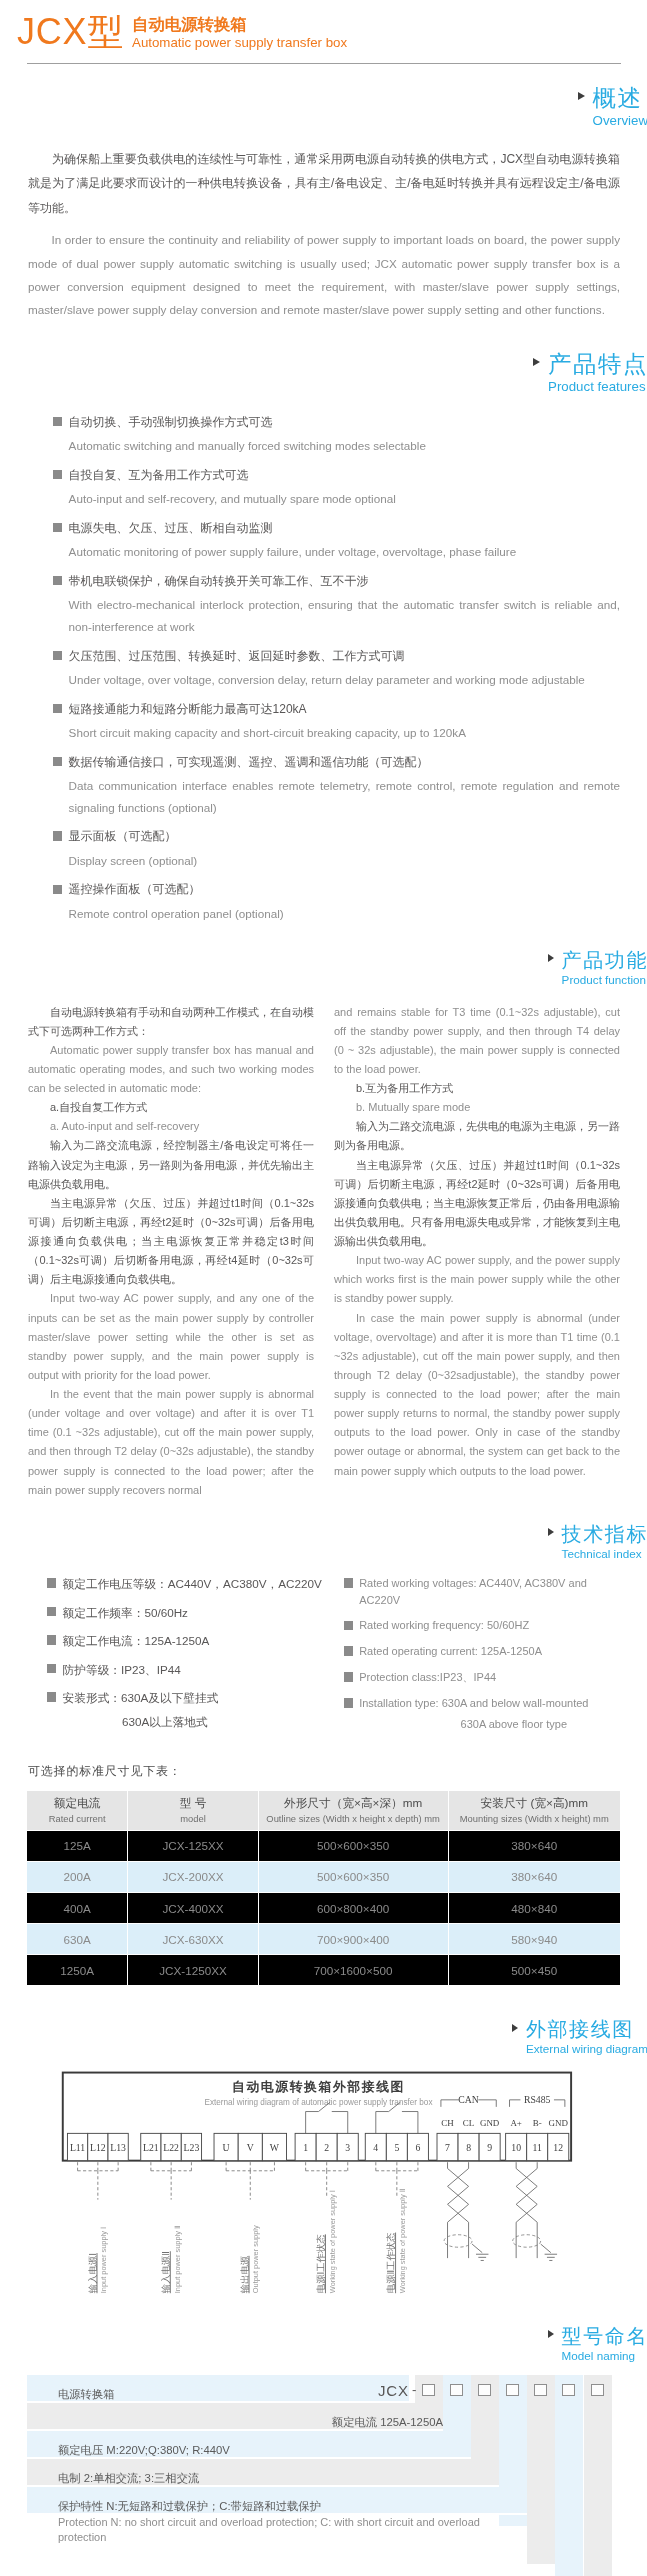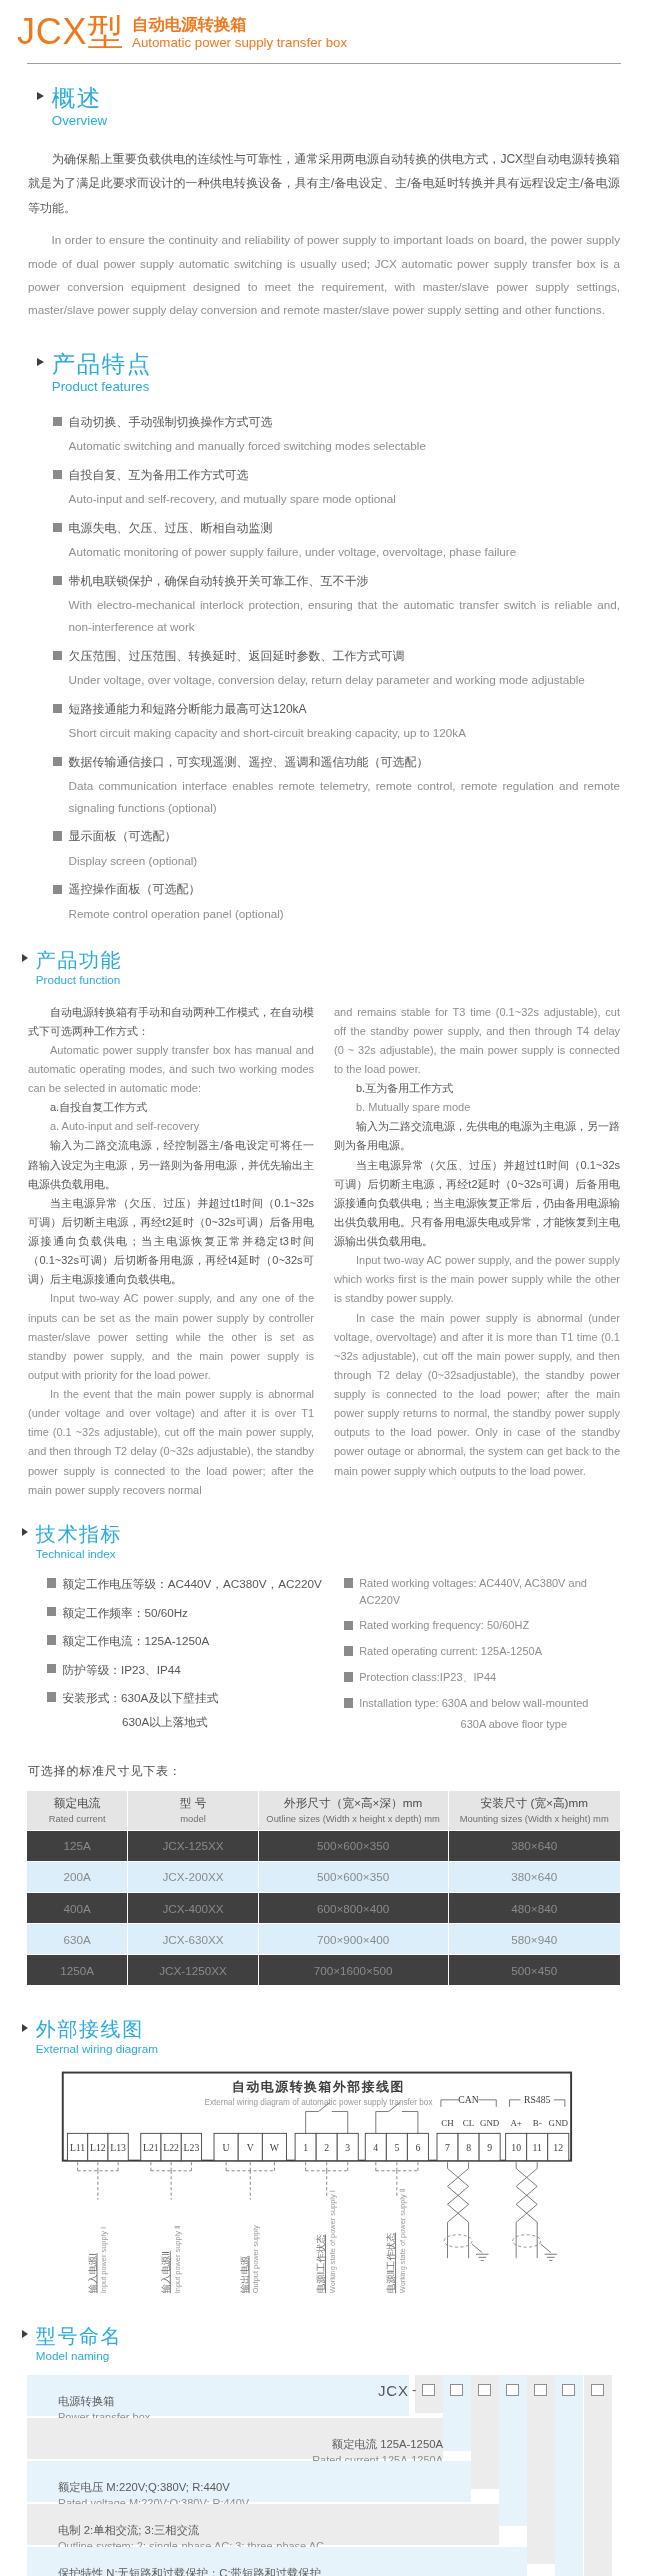--- a/index.html
+++ b/index.html
@@ -8,21 +8,21 @@
 
   
   .doc-header { display:flex; align-items:flex-start; padding:3.1px 0 11px 17px; }
   .logo { color:#f0791e; font-size:36px; letter-spacing:0.8px; line-height:1.1; }
   .title-stack { margin-left:7.8px; padding-top:1.6px; }
   .t-zh { color:#f0791e; font-size:16.4px; font-weight:bold; line-height:1.3; }
   .t-en { color:#f0791e; font-size:13.3px; line-height:1.25; }
   .rule { border:none; border-top:0.8px solid #9f9f9f; margin:0 27px 0 27px; }
 
   
-  .sec { display:flex; align-items:flex-start; margin:0 0 12.5px 0; }
+  .sec { display:flex; align-items:flex-start; margin:0 0 12.5px 0;justify-content:flex-end; }
   .sec .tri { width:0; height:0; border-left:7px solid #3d3d3d; border-top:4.7px solid transparent; border-bottom:4.7px solid transparent; margin-top:7.8px; margin-right:7.8px; }
   .sec-zh { color:#29abe2; font-size:23.4px; letter-spacing:1.6px; line-height:1.2; }
   .sec-en { color:#29abe2; font-size:13.3px; line-height:1.3; }
   .sec.large { margin-left:37px; }
   .sec.small { margin-left:22px; }
   .sec.small .sec-zh { font-size:20px; }
   .sec.small .sec-en { font-size:11.7px; }
   .sec.small .tri { margin-top:6.2px; border-left-width:6.2px; }
 
   
@@ -58,41 +58,41 @@
   .sizes-note { padding:22px 28px 0 28px; }
   .note-zh { color:#4c4c4c; font-size:12px; letter-spacing:0.8px; }
   .note-en { color:#8f8f8f; font-size:10.5px; margin-top:3.1px; }
   table.sizes { border-collapse:collapse; margin:11px 27px 0 27px; width:593px; table-layout:fixed; }
   table.sizes th, table.sizes td { border-right:1.6px solid #fff; border-bottom:1.6px solid #fff; text-align:center; }
   table.sizes th { background:#e5e5e5; padding:5.5px 3.1px; }
   table.sizes th:last-child, table.sizes td:last-child { border-right:none; }
   .th-zh { color:#4c4c4c; font-size:11.7px; font-weight:normal; }
   .th-en { color:#6f6f6f; font-size:9.4px; font-weight:normal; margin-top:1.6px; }
   table.sizes td { color:#8a8a8a; font-size:11.7px; padding:8.6px 3.1px; }
-  table.sizes tr.odd td { background:#404040; }
+  table.sizes tr.odd td { background:#000000; }
   table.sizes tr.even td { background:#dbeef9; }
   col.c1 { width:17%; } col.c2 { width:22%; } col.c3 { width:32%; } col.c4 { width:29%; }
 
   
   .wiring-wrap { margin:14px 0 0 61px; }
   .svg-line { stroke:#666; stroke-width:1.1; fill:none; }
   .svg-dash { stroke:#777; stroke-width:1.1; fill:none; stroke-dasharray:4 3; }
   .svg-box { stroke:#4a4a4a; stroke-width:1.2; fill:#fff; }
   .term-lab { font-family:"Liberation Serif","DejaVu Serif",serif; font-size:12.5px; fill:#3f3f3f; text-anchor:middle; }
   .pin-lab { font-family:"Liberation Serif","DejaVu Serif",serif; font-size:11.5px; fill:#3f3f3f; text-anchor:middle; }
   .bus-lab { font-family:"Liberation Serif","DejaVu Serif",serif; font-size:12.5px; fill:#3f3f3f; text-anchor:middle; }
   .diag-t-zh { font-family:"Liberation Serif","DejaVu Serif",serif; font-size:16.5px; font-weight:bold; fill:#3d3d3d; text-anchor:middle; letter-spacing:2px; }
   .diag-t-en { font-size:10.5px; fill:#9a9a9a; text-anchor:middle; }
   .vlab-zh { font-size:12px; fill:#6f6f6f; text-decoration:underline; }
   .vlab-en { font-size:9.5px; fill:#9a9a9a; }
 
   
   .naming-wrap { position:relative; width:593px; margin:12.5px 0 0 27px; height:303px; }
   .nstrip { position:absolute; top:0; width:28px; z-index:0; }
-  .nrow { position:relative; z-index:1; height:43px; border-bottom:2.3px solid #fff; padding:18px 0 0 31px; }
+  .nrow { position:relative; z-index:1; height:28px; border-bottom:2.3px solid #fff; padding:11px 0 0 31px; }
   .row-blue { background:#e7f3fb; }
   .row-gray { background:#ececec; }
   .n-zh { color:#5a5a5a; font-size:11.3px; line-height:1.45; }
   .n-en { color:#8f8f8f; font-size:11px; line-height:1.4; }
   .code-line { position:absolute; top:4.7px; left:0; width:100%; height:23.4px; z-index:2; }
   .code-prefix { position:absolute; left:351px; top:1.6px; color:#595757; font-size:15px; letter-spacing:0.8px; }
   .code-dash { position:absolute; left:385px; top:1.6px; color:#595757; font-size:13.3px; }
   .code-box { position:absolute; top:3.9px; width:12.5px; height:12.5px; border:1.2px solid #8f8f8f; background:#fdfdfd; }
   
   .s1 { left:388px; height:38px;  background:#ececec; }

